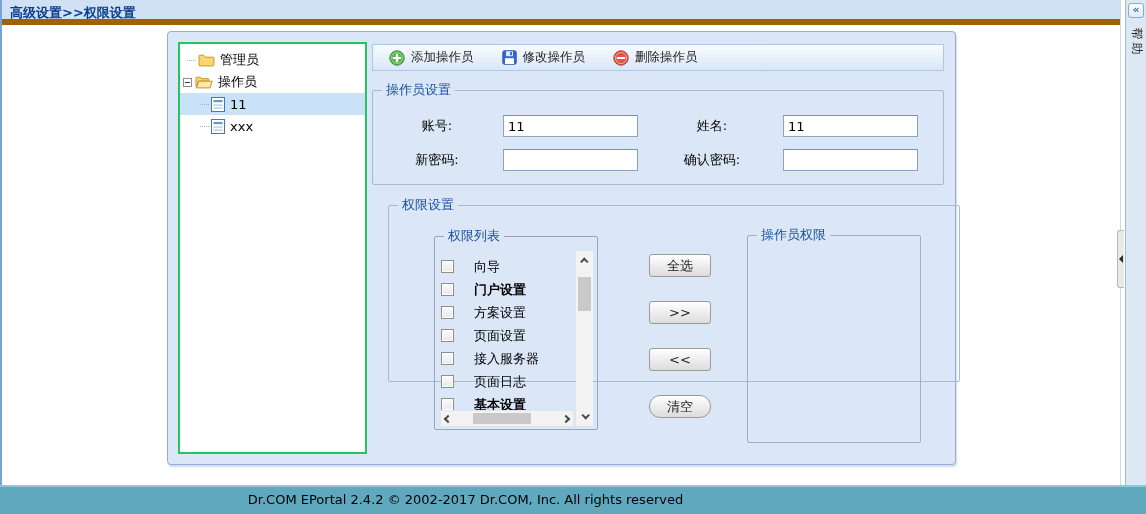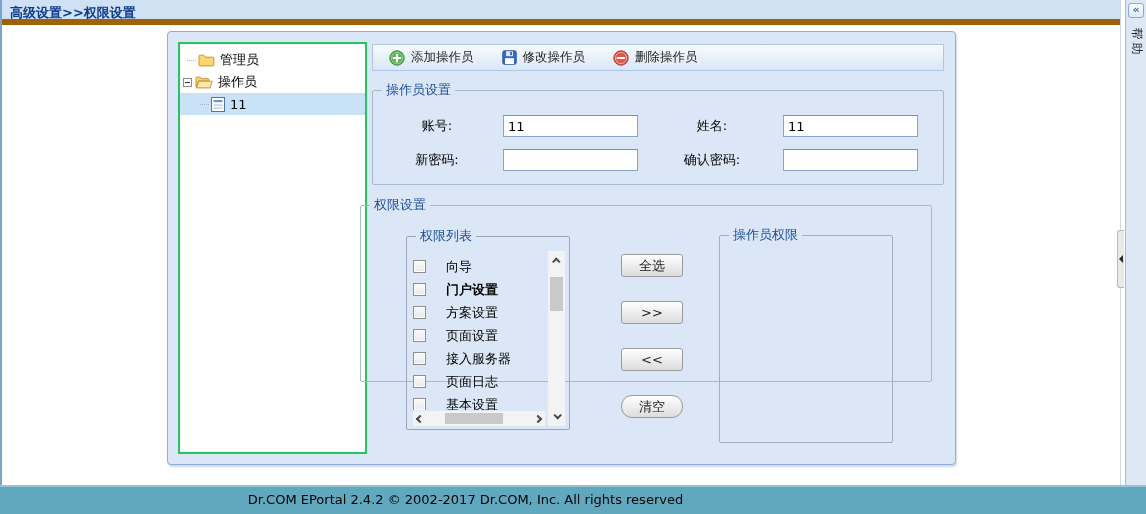--- a/index.html
+++ b/index.html
@@ -78,21 +78,21 @@
   }
   .l1 { left:2px;   top:24px; width:124px; }
   .i1 { left:130px; top:24px; }
   .l2 { left:272px; top:24px; width:134px; }
   .i2 { left:410px; top:24px; }
   .l3 { left:2px;   top:58px; width:124px; }
   .i3 { left:130px; top:58px; }
   .l4 { left:272px; top:58px; width:134px; }
   .i4 { left:410px; top:58px; }
 
-  .fs2 { left:192px; top:173px; width:572px; height:177px; }
+  .fs2 { left:220px; top:173px; width:572px; height:177px; }
 
   
   .listfs { left:45px; top:30px; width:164px; height:194px; border:1px solid #9aa7b8; }
   .list-body { position:absolute; left:6px; top:14px; right:4px; bottom:3px; display:flex; }
   .list-left { flex:1; display:flex; flex-direction:column; min-width:0; overflow:hidden; }
   .items { flex:1; overflow:hidden; padding-top:4px; }
   .prow { height:23px; display:flex; align-items:center; gap:20px; font-size:13px; cursor:pointer; white-space:nowrap; }
   .cb { width:13px; height:13px; border:1px solid #8f8f8f;
         background:linear-gradient(#fafafa,#e9e9e9); flex:none; box-shadow:inset 0 0 0 1px #fff; }
   .vscroll { width:17px; background:#f3f3f3; position:relative; flex:none; margin-left:1px; }
@@ -196,20 +196,32 @@
         <span class="ticon">
           <svg width="14" height="15" viewBox="0 0 14 15">
               <rect x="0.5" y="0.5" width="13" height="14" fill="#fff" stroke="#4576b8"></rect>
               <rect x="2.5" y="3" width="9" height="2.2" fill="#6a96cf"></rect>
               <rect x="2.5" y="7.5" width="9" height="1.2" fill="#a9c3e2"></rect>
               <rect x="2.5" y="10.5" width="9" height="1.2" fill="#a9c3e2"></rect>
             </svg>
         </span>
         <span class="tlabel">11</span>
       </div>
+      <div class="trow child">
+        <span class="elb"></span>
+        <span class="ticon">
+          <svg width="14" height="15" viewBox="0 0 14 15">
+              <rect x="0.5" y="0.5" width="13" height="14" fill="#fff" stroke="#4576b8"></rect>
+              <rect x="2.5" y="3" width="9" height="2.2" fill="#6a96cf"></rect>
+              <rect x="2.5" y="7.5" width="9" height="1.2" fill="#a9c3e2"></rect>
+              <rect x="2.5" y="10.5" width="9" height="1.2" fill="#a9c3e2"></rect>
+            </svg>
+        </span>
+        <span class="tlabel">xxx</span>
+      </div>
     </div>
 
     <div class="toolbar">
       <div class="tbtn">
         <span class="tico">
           <svg width="16" height="16" viewBox="0 0 16 16">
               <circle cx="8" cy="8" r="7.2" fill="#5eb554" stroke="#3e8f39"></circle>
               <circle cx="8" cy="8" r="5.6" fill="none" stroke="#8fd08a"></circle>
               <rect x="6.9" y="3.8" width="2.2" height="8.4" rx="0.6" fill="#fff"></rect>
               <rect x="3.8" y="6.9" width="8.4" height="2.2" rx="0.6" fill="#fff"></rect>
@@ -279,21 +291,21 @@
               <div class="prow">
                   <span class="cb"></span>
                   <span>接入服务器</span>
                 </div>
               <div class="prow">
                   <span class="cb"></span>
                   <span>页面日志</span>
                 </div>
               <div class="prow">
                   <span class="cb"></span>
-                  <span style="font-weight: normal;">基本设置</span>
+                  <span style="font-weight: bold;">基本设置</span>
                 </div>
             </div>
             <div class="hscroll">
               <span class="ha ha-left">
                   <i class="chev chev-left"></i>
                 </span>
               <span class="hthumb"></span>
               <span class="ha ha-right">
                   <i class="chev chev-right"></i>
                 </span>

